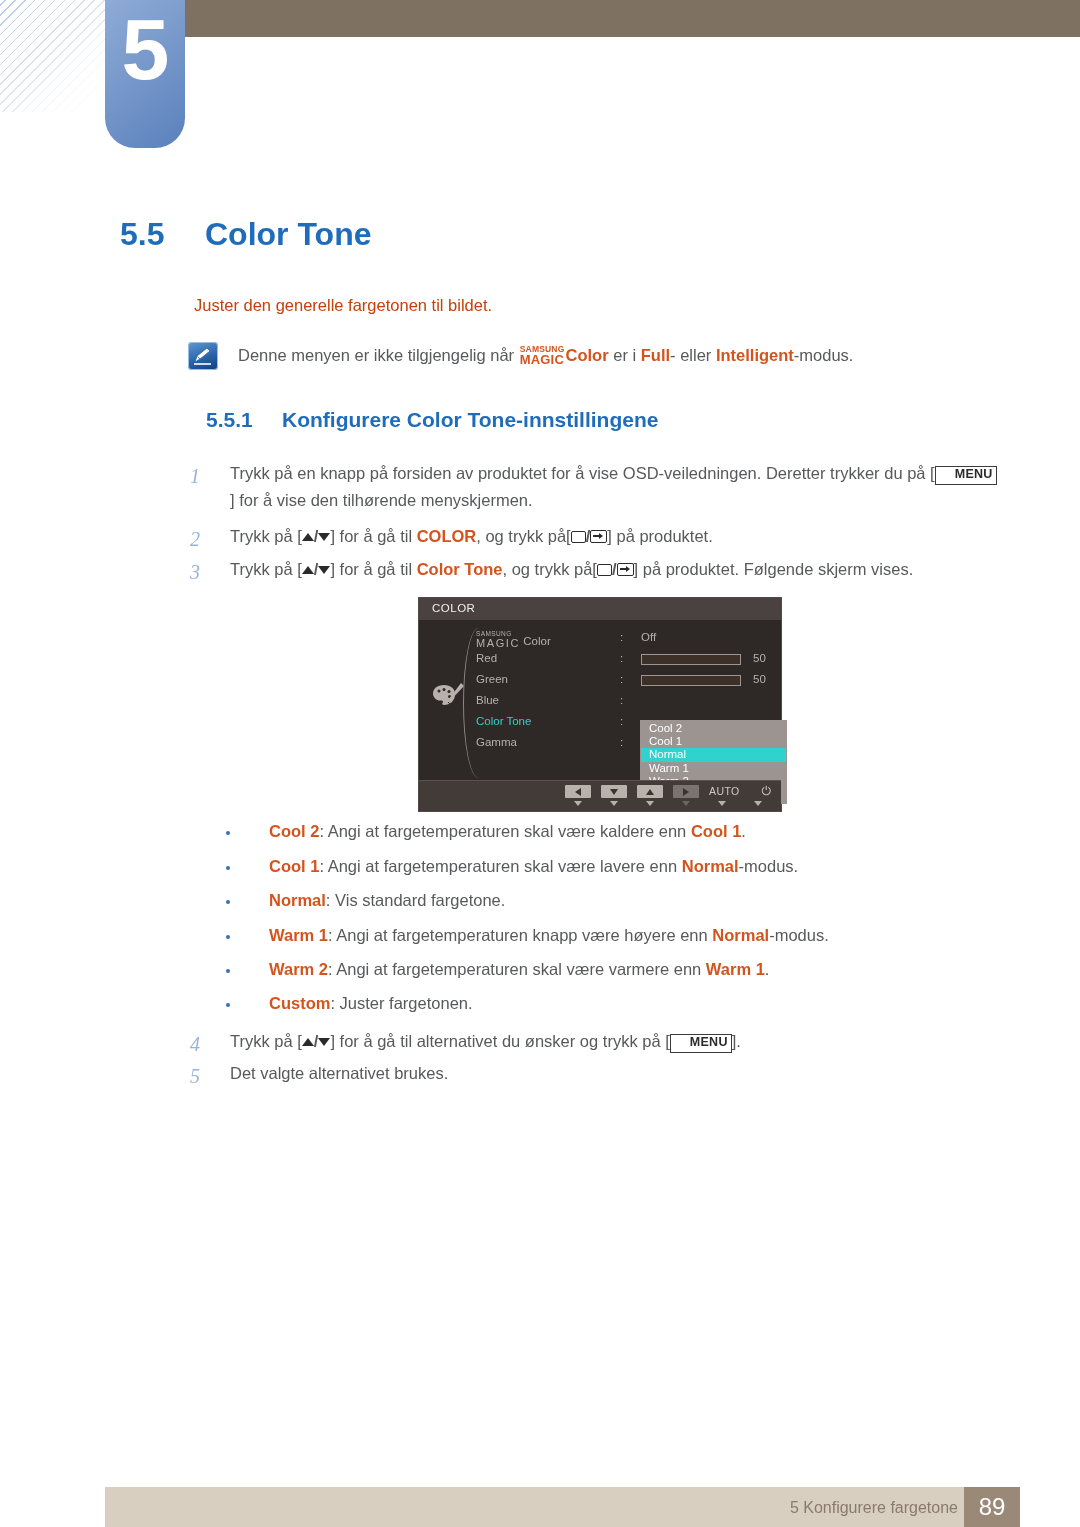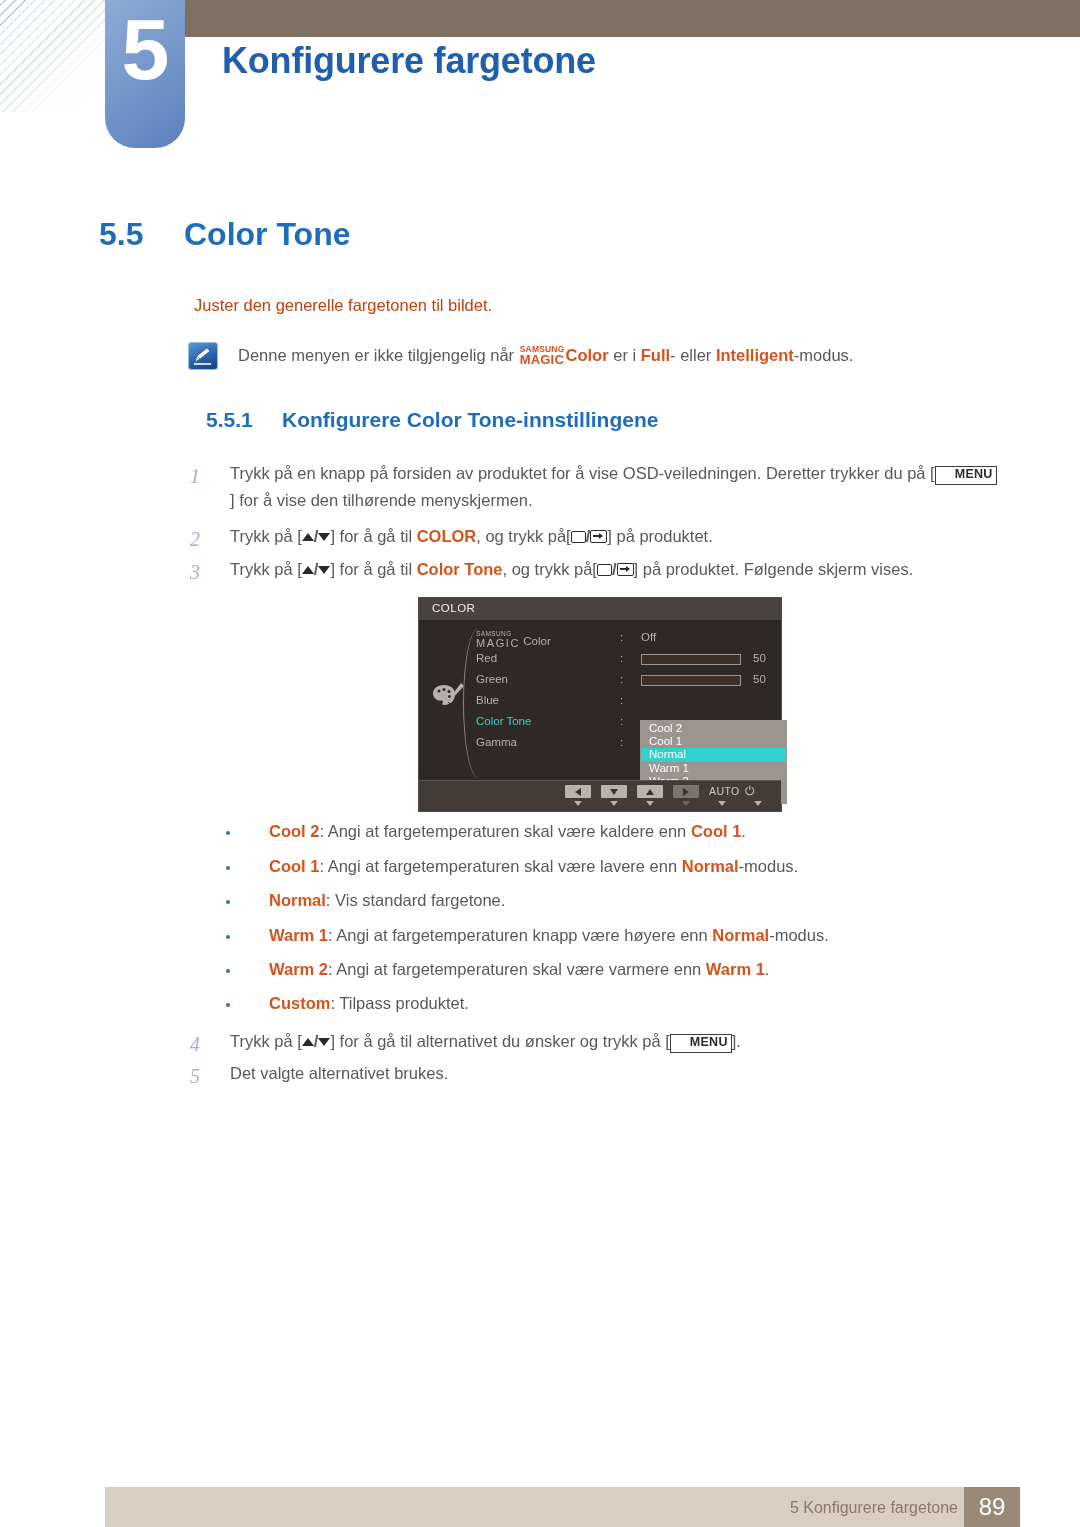--- a/index.html
+++ b/index.html
@@ -73,21 +73,21 @@
 
   
   .section-head {
     position: absolute;
     left: 99px; top: 216px;
     width: 900px;
     color: #1f6cba;
     font-size: 32px;
     font-weight: bold;
   }
-  .section-head .num { display: inline-block; width: 85px; }
+  .section-head .num { display: inline-block; width: 85px; margin-left: 21px; }
 
   .intro-text {
     position: absolute;
     left: 194px; top: 296px;
     width: 780px;
     color: #c2410c;
     font-size: 16.5px;
   }
 
   
@@ -350,21 +350,21 @@
   }
   .osd-btns {
     position: absolute;
     right: 10px; top: 4px;
     display: flex;
     align-items: flex-start;
     gap: 10px;
   }
   .osd-btn {
     width: 26px;
-    text-align: left;
+    text-align: right;
     position: relative;
   }
   .osd-btn .cap {
     display: block;
     height: 13px;
     background: #b8b1ac;
     border-radius: 1px;
     position: relative;
   }
   .osd-btn.dim .cap { background: #7b736f; }
@@ -457,21 +457,20 @@
 </style>
 </head>
 <body>
 
 <div class="page-header">
   <div class="hatch"></div>
   <div class="brown-bar"></div>
   <div class="chapter-tab">
     <div class="chapter-num">5</div>
   </div>
-  <div class="chapter-title">Konfigurere fargetone</div>
 </div>
 
 <div class="section-head">
   <span class="num">5.5</span><span>Color Tone</span>
 </div>
 
 <div class="intro-text">Juster den generelle fargetonen til bildet.</div>
 
 <div class="note-row">
   <div class="note-icon">
@@ -627,21 +626,21 @@
 <div class="bullet b4">
   <span class="dot"></span>
   <span class="txt"><span class="orange">Warm 1</span><span>: Angi at fargetemperaturen knapp være høyere enn </span><span class="orange">Normal</span><span>-modus.</span></span>
 </div>
 <div class="bullet b5">
   <span class="dot"></span>
   <span class="txt"><span class="orange">Warm 2</span><span>: Angi at fargetemperaturen skal være varmere enn </span><span class="orange">Warm 1</span><span>.</span></span>
 </div>
 <div class="bullet b6">
   <span class="dot"></span>
-  <span class="txt"><span class="orange">Custom</span><span>: Tilpass produktet.</span></span>
+  <span class="txt"><span class="orange">Custom</span><span>: Juster fargetonen.</span></span>
 </div>
 
 <div class="step step4">
   <span class="sn">4</span>
   <span class="body"><span>Trykk på [</span><span class="tri-up"></span><b>/</b><span class="tri-dn"></span><span>] for å gå til alternativet du ønsker og trykk på [</span><span class="key">MENU</span><span>].</span></span>
 </div>
 
 <div class="step step5">
   <span class="sn">5</span>
   <span class="body">Det valgte alternativet brukes.</span>

